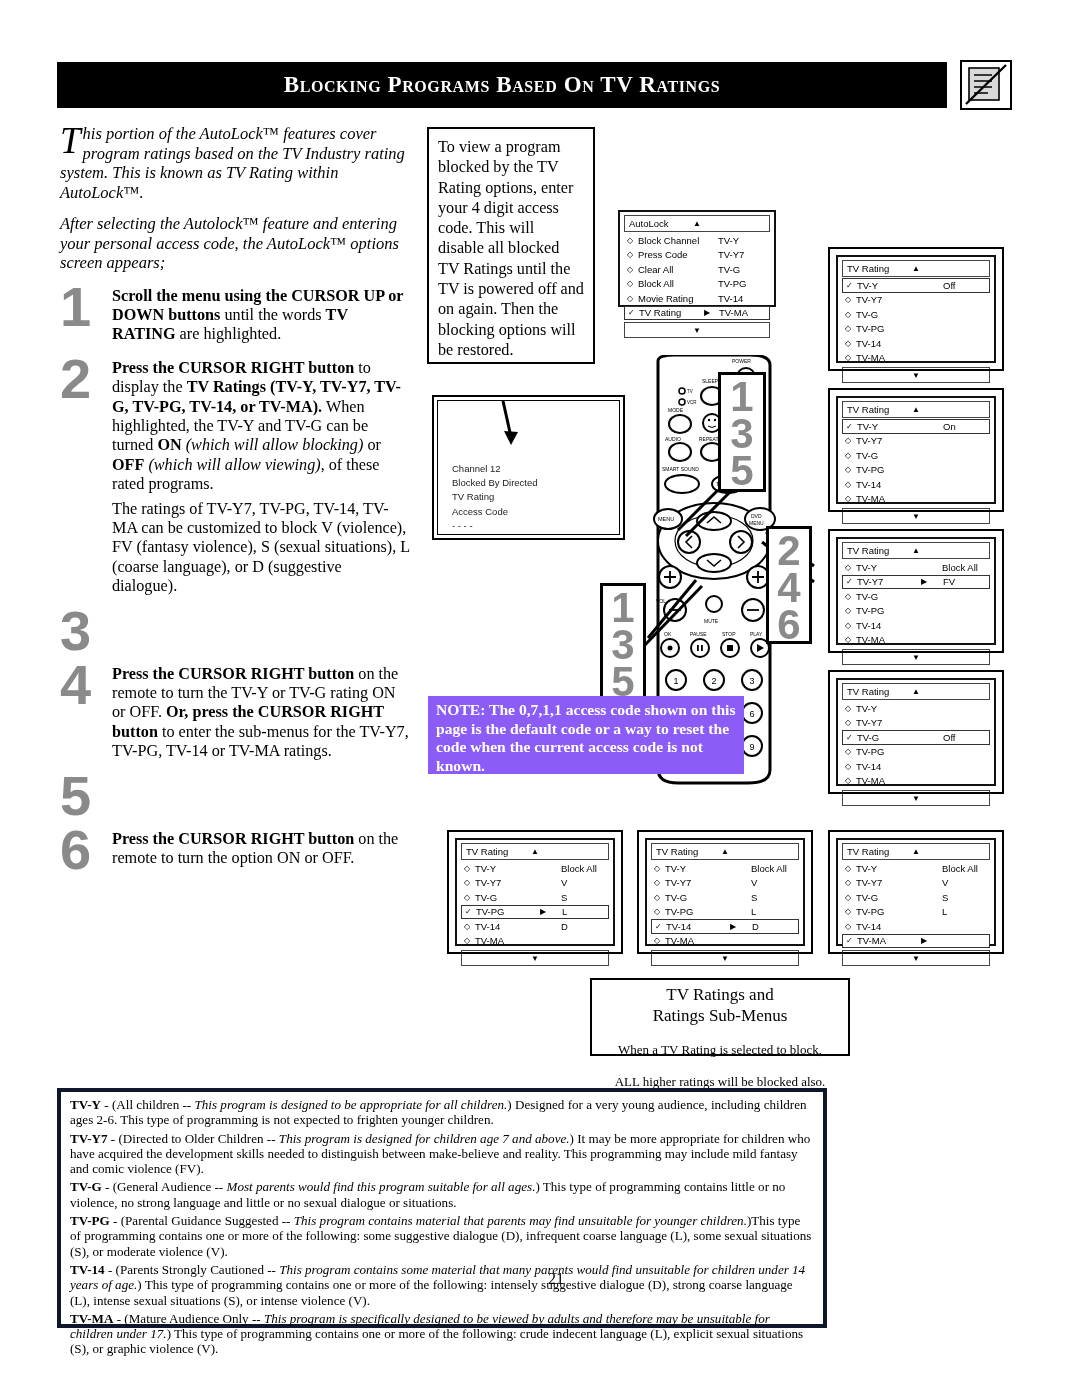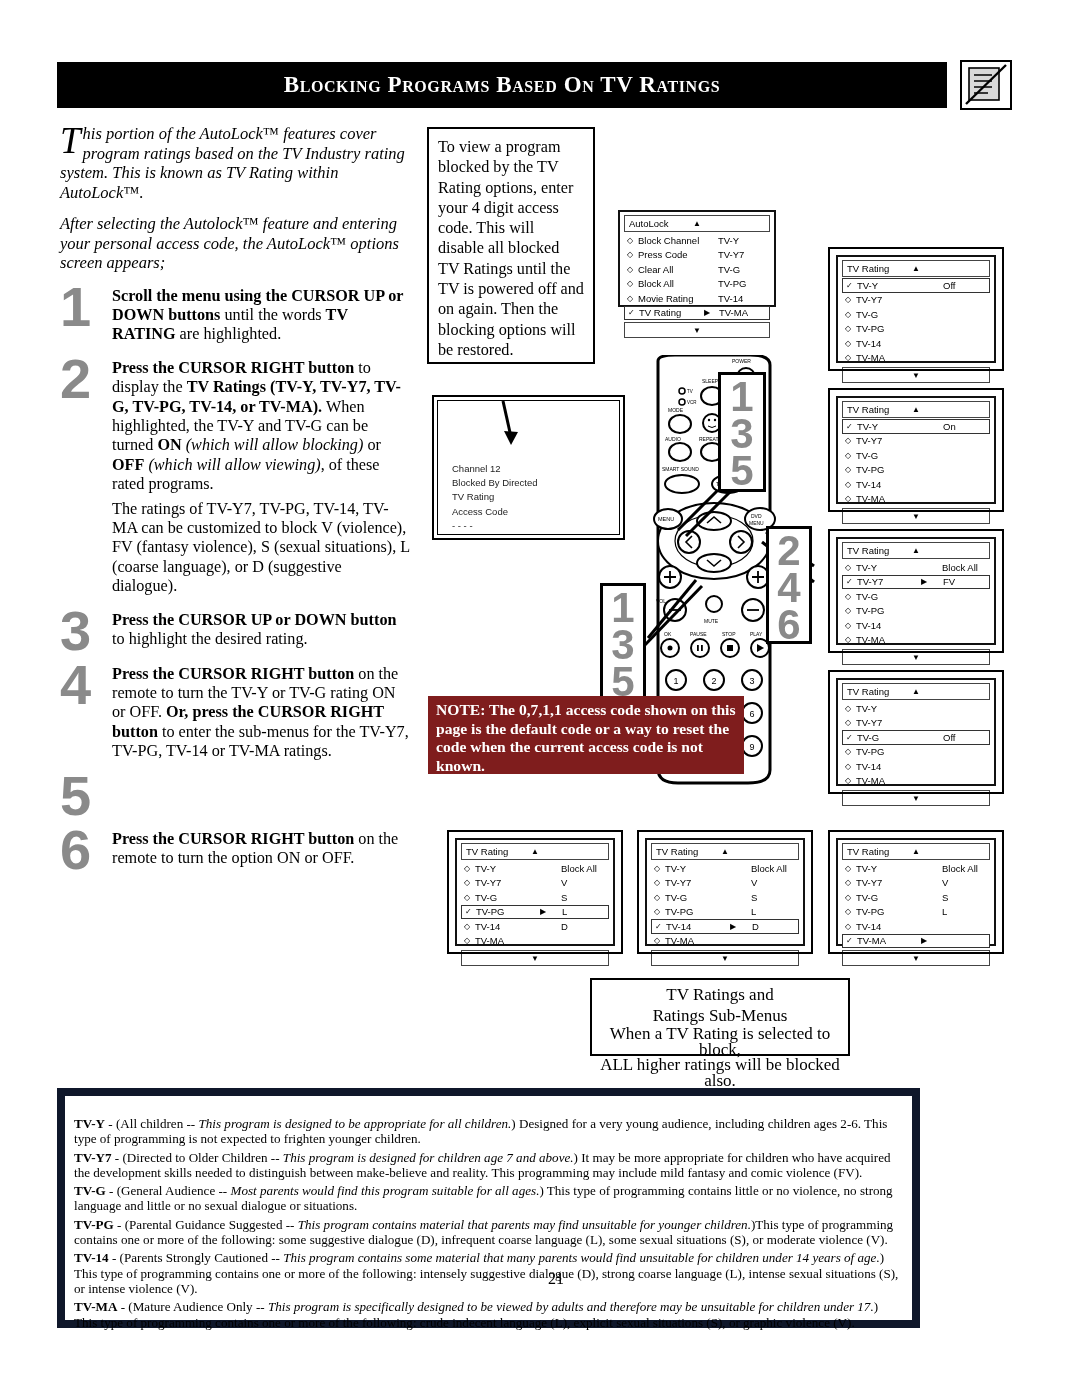--- a/index.html
+++ b/index.html
@@ -221,21 +221,21 @@
     font-size: 9.5px;
     line-height: 14px;
     color: #222;
   }
 
   
   .note-box {
     position: absolute;
     left: 428px; top: 696px;
     width: 316px; height: 78px;
-    background: #7f1d1d;
+    background: #8b5cf6;
     color: #fff;
     box-sizing: border-box;
     padding: 5px 8px;
     font-family: "Liberation Serif", serif;
     font-weight: bold;
     font-size: 15.6px;
     line-height: 18.6px;
   }
 
   
@@ -246,33 +246,33 @@
     border: 2px solid #000;
     box-sizing: border-box;
     text-align: center;
     padding-top: 4px;
   }
   .caption-title {
     font-size: 17px;
     line-height: 21px;
   }
   .caption-sub {
-    font-size: 17px;
+    font-size: 13px;
     line-height: 15.5px;
-    margin-top: 0;
+    margin-top: 16px;
   }
 
   
   .defs-box {
     position: absolute;
     left: 57px; top: 1088px;
-    width: 863px; height: 240px;
-    border: 8px solid #0f172a;
-    box-sizing: border-box;
-    padding: 20px 9px;
+    width: 770px; height: 240px;
+    border: 4px solid #0f172a;
+    box-sizing: border-box;
+    padding: 5px 9px;
   }
   .def-p {
     font-size: 13.1px;
     line-height: 15.3px;
     margin: 0 0 3px 0;
     text-align: left;
   }
   .def-p b { font-weight: bold; }
   .def-p i { font-style: italic; }
 
@@ -350,23 +350,20 @@
   <div class="step">
     <span class="step-num">2</span>
     <div class="step-body">
       <p><b>Press the CURSOR RIGHT button</b><span> to display the </span><b>TV Ratings (TV-Y, TV-Y7, TV-G, TV-PG, TV-14, or TV-MA).</b><span> When highlighted, the TV-Y and TV-G can be turned </span><b>ON</b><i> (which will allow blocking)</i><span> or </span><b>OFF</b><i> (which will allow viewing)</i><span>, of these rated programs.</span></p>
       <p>The ratings of TV-Y7, TV-PG, TV-14, TV-MA can be customized to block V (violence), FV (fantasy violence), S (sexual situations), L (coarse language), or D (suggestive dialogue).</p>
     </div>
   </div>
 
   <div class="step">
     <span class="step-num">3</span>
-    <div class="step-body">
-      <b>Press the CURSOR UP or DOWN button</b><span> to highlight the desired rating.</span>
-    </div>
   </div>
 
   <div class="step">
     <span class="step-num">4</span>
     <div class="step-body">
       <b>Press the CURSOR RIGHT button</b><span> on the remote to turn the TV-Y or TV-G rating ON or OFF. </span><b>Or, press the CURSOR RIGHT button</b><span> to enter the sub-menus for the TV-Y7, TV-PG, TV-14 or TV-MA ratings.</span>
     </div>
   </div>
 
   <div class="step">

